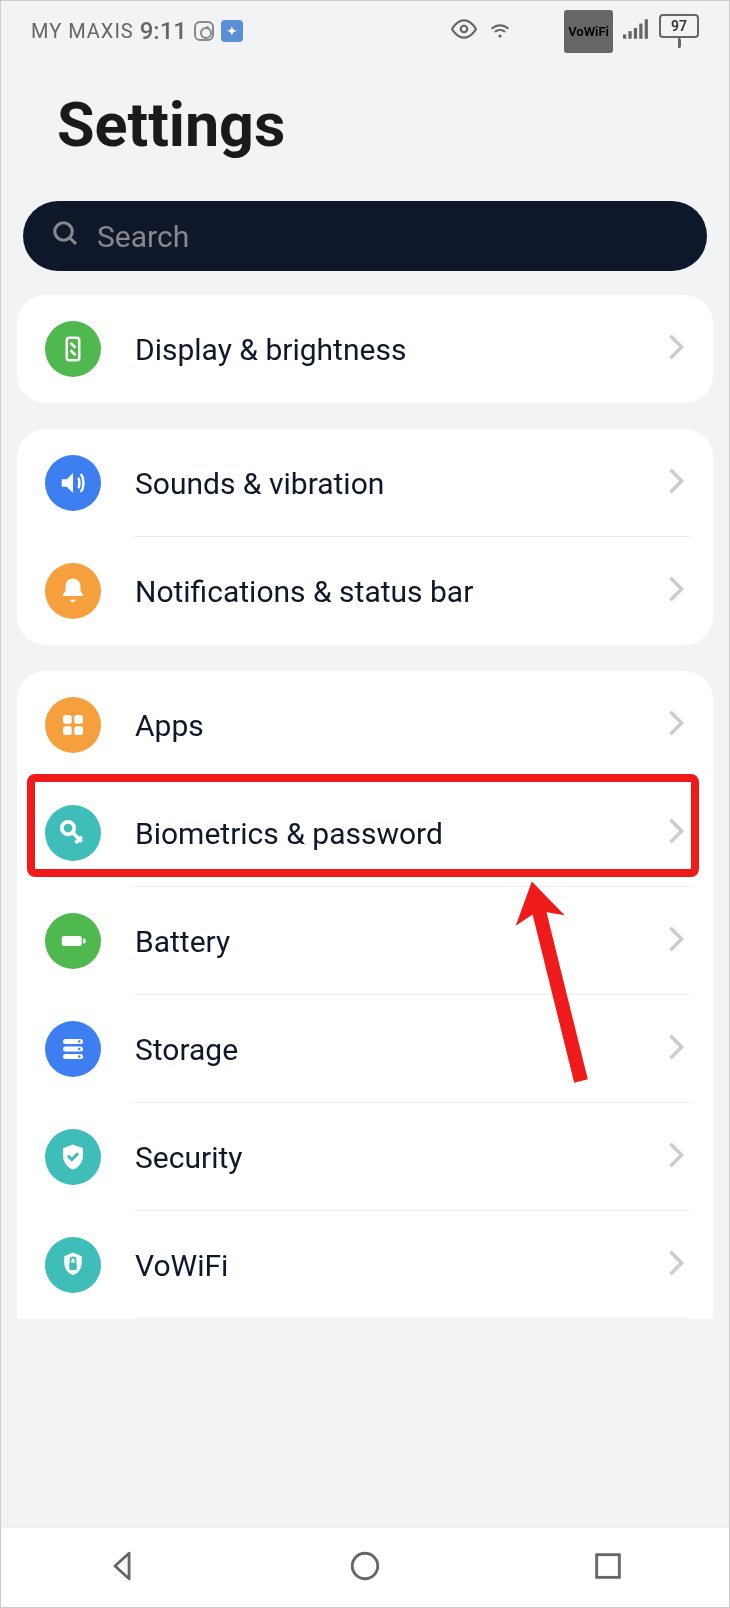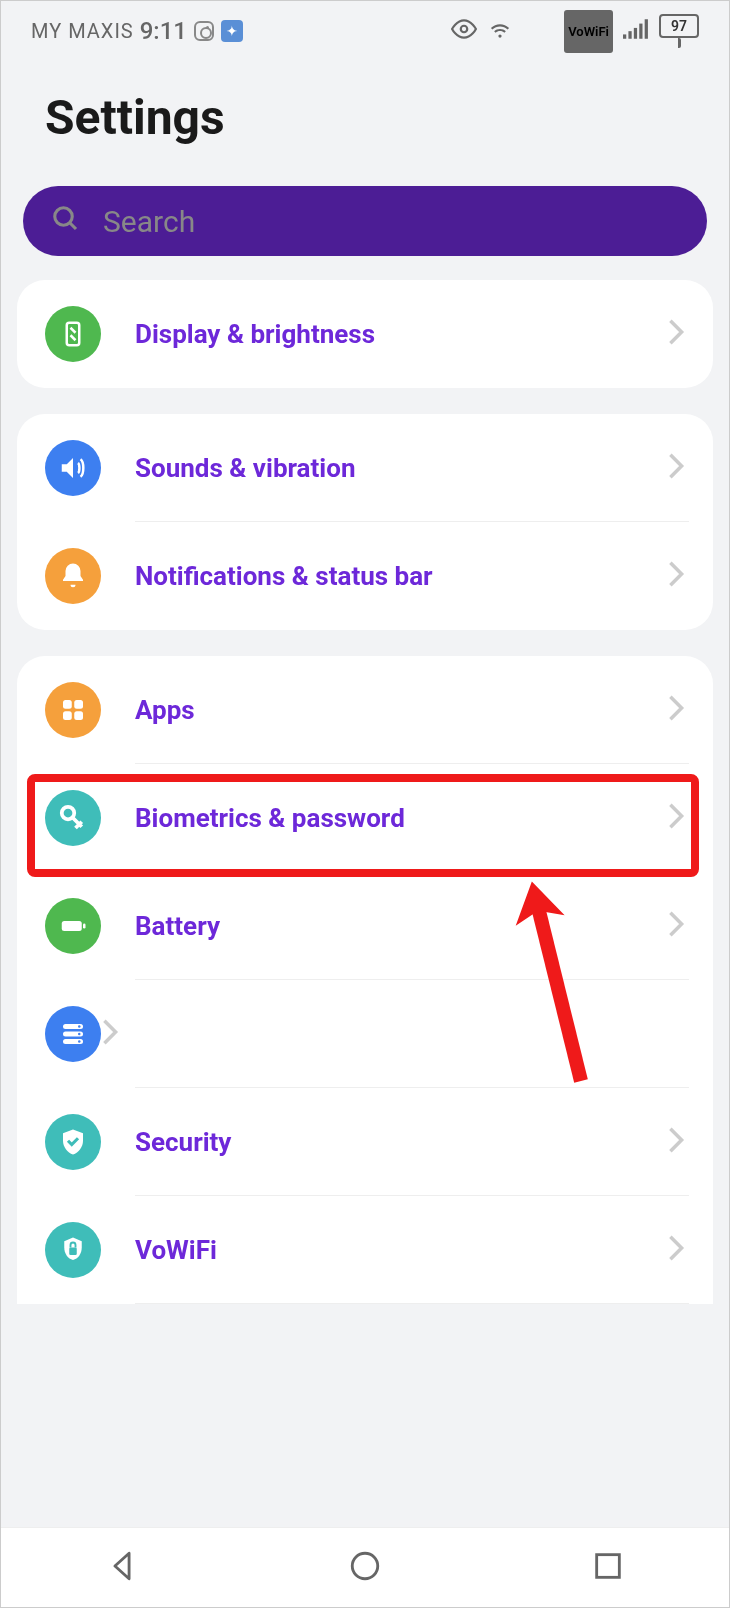--- a/index.html
+++ b/index.html
@@ -19,34 +19,34 @@
   .status-right { margin-left:auto; display:flex; align-items:center; gap:10px; }
   .eye-icon svg { width:26px; height:26px; }
   .wifi-icon svg { width:26px; height:26px; }
   .vowifi { background:#666; color:#000000; font-size:13px; padding:14px 4px; border-radius:3px; font-weight:600;margin-left:41px; }
   .signal svg { width:26px; height:20px; }
   .battery { display:flex; align-items:center;flex-direction:column; }
   .battery-body { width:40px; height:24px; border:2px solid #666; border-radius:4px; display:flex; align-items:center; justify-content:center; font-size:14px; font-weight:600; color:#333; }
   .battery-tip { width:3px; height:10px; background:#666; border-radius:0 2px 2px 0; margin-left:1px; }
 
   
-  .page-title { font-size: 48px; font-weight: 700; color:#1a1a1a; padding: 28px 44px 40px; }
+  .page-title { font-size: 61px; font-weight: 700; color:#1a1a1a; padding: 28px 56px 40px; }
 
   
   .search-wrap { padding: 0 22px 24px; }
-  .search-bar { background:#4c1d95; border-radius: 40px; height: 70px; display:flex; align-items:center; padding: 0 28px; gap:22px; }
+  .search-bar { background:#0f172a; border-radius: 40px; height: 70px; display:flex; align-items:center; padding: 0 28px; gap:16px; }
   .search-icon svg { width:30px; height:30px; }
   .search-placeholder { color:#888; font-size:30px; }
 
   
   .group { background:#fff; margin: 0 16px 26px; border-radius: 28px; overflow:hidden; }
   .row { display:flex; align-items:center; height:108px; padding: 0 28px; position:relative; }
   .icon-circle { width:56px; height:56px; border-radius:50%; display:flex; align-items:center; justify-content:center; flex-shrink:0; }
   .icon-circle svg { width:30px; height:30px; fill:white; }
-  .row-label { font-size:26px; color:#6d28d9; margin-left:34px; flex-grow:1; font-weight:700; }
+  .row-label { font-size:30px; color:#0f172a; margin-left:34px; flex-grow:1; font-weight:400; }
   .chevron svg { width:18px; height:28px; }
   .divider { position:absolute; bottom:0; left:118px; right:24px; height:1px; background:#eee; }
 
   
   .c-green { background:#4fb84f; }
   .c-blue { background:#3d7ff0; }
   .c-orange { background:#f5a03c; }
   .c-teal { background:#3fbdb9; }
 
   
@@ -203,20 +203,21 @@
     <span class="icon-circle c-blue">
       <svg viewBox="0 0 24 24" fill="white">
           <rect x="4" y="4" width="16" height="4" rx="2"></rect>
           <rect x="4" y="10" width="16" height="4" rx="2"></rect>
           <rect x="4" y="16" width="16" height="4" rx="2"></rect>
           <circle cx="17" cy="6" r="1" fill="#3d7ff0"></circle>
           <circle cx="17" cy="12" r="1" fill="#3d7ff0"></circle>
           <circle cx="17" cy="18" r="1" fill="#3d7ff0"></circle>
         </svg>
     </span>
+    <span class="row-label">Storage</span>
     <span class="chevron"><svg viewBox="0 0 12 20" fill="none" stroke="#ccc" stroke-width="2.5">
           <path d="M2 2l8 8-8 8"></path>
         </svg></span>
     <div class="divider"></div>
   </div>
   <div class="row">
     <span class="icon-circle c-teal">
       <svg viewBox="0 0 24 24" fill="white">
           <path d="M12 2l8 3v6c0 5-3.5 9.5-8 11-4.5-1.5-8-6-8-11V5l8-3z"></path>
           <path d="M8 11l3 3 5-5" stroke="#3fbdb9" stroke-width="2.5" fill="none"></path>

